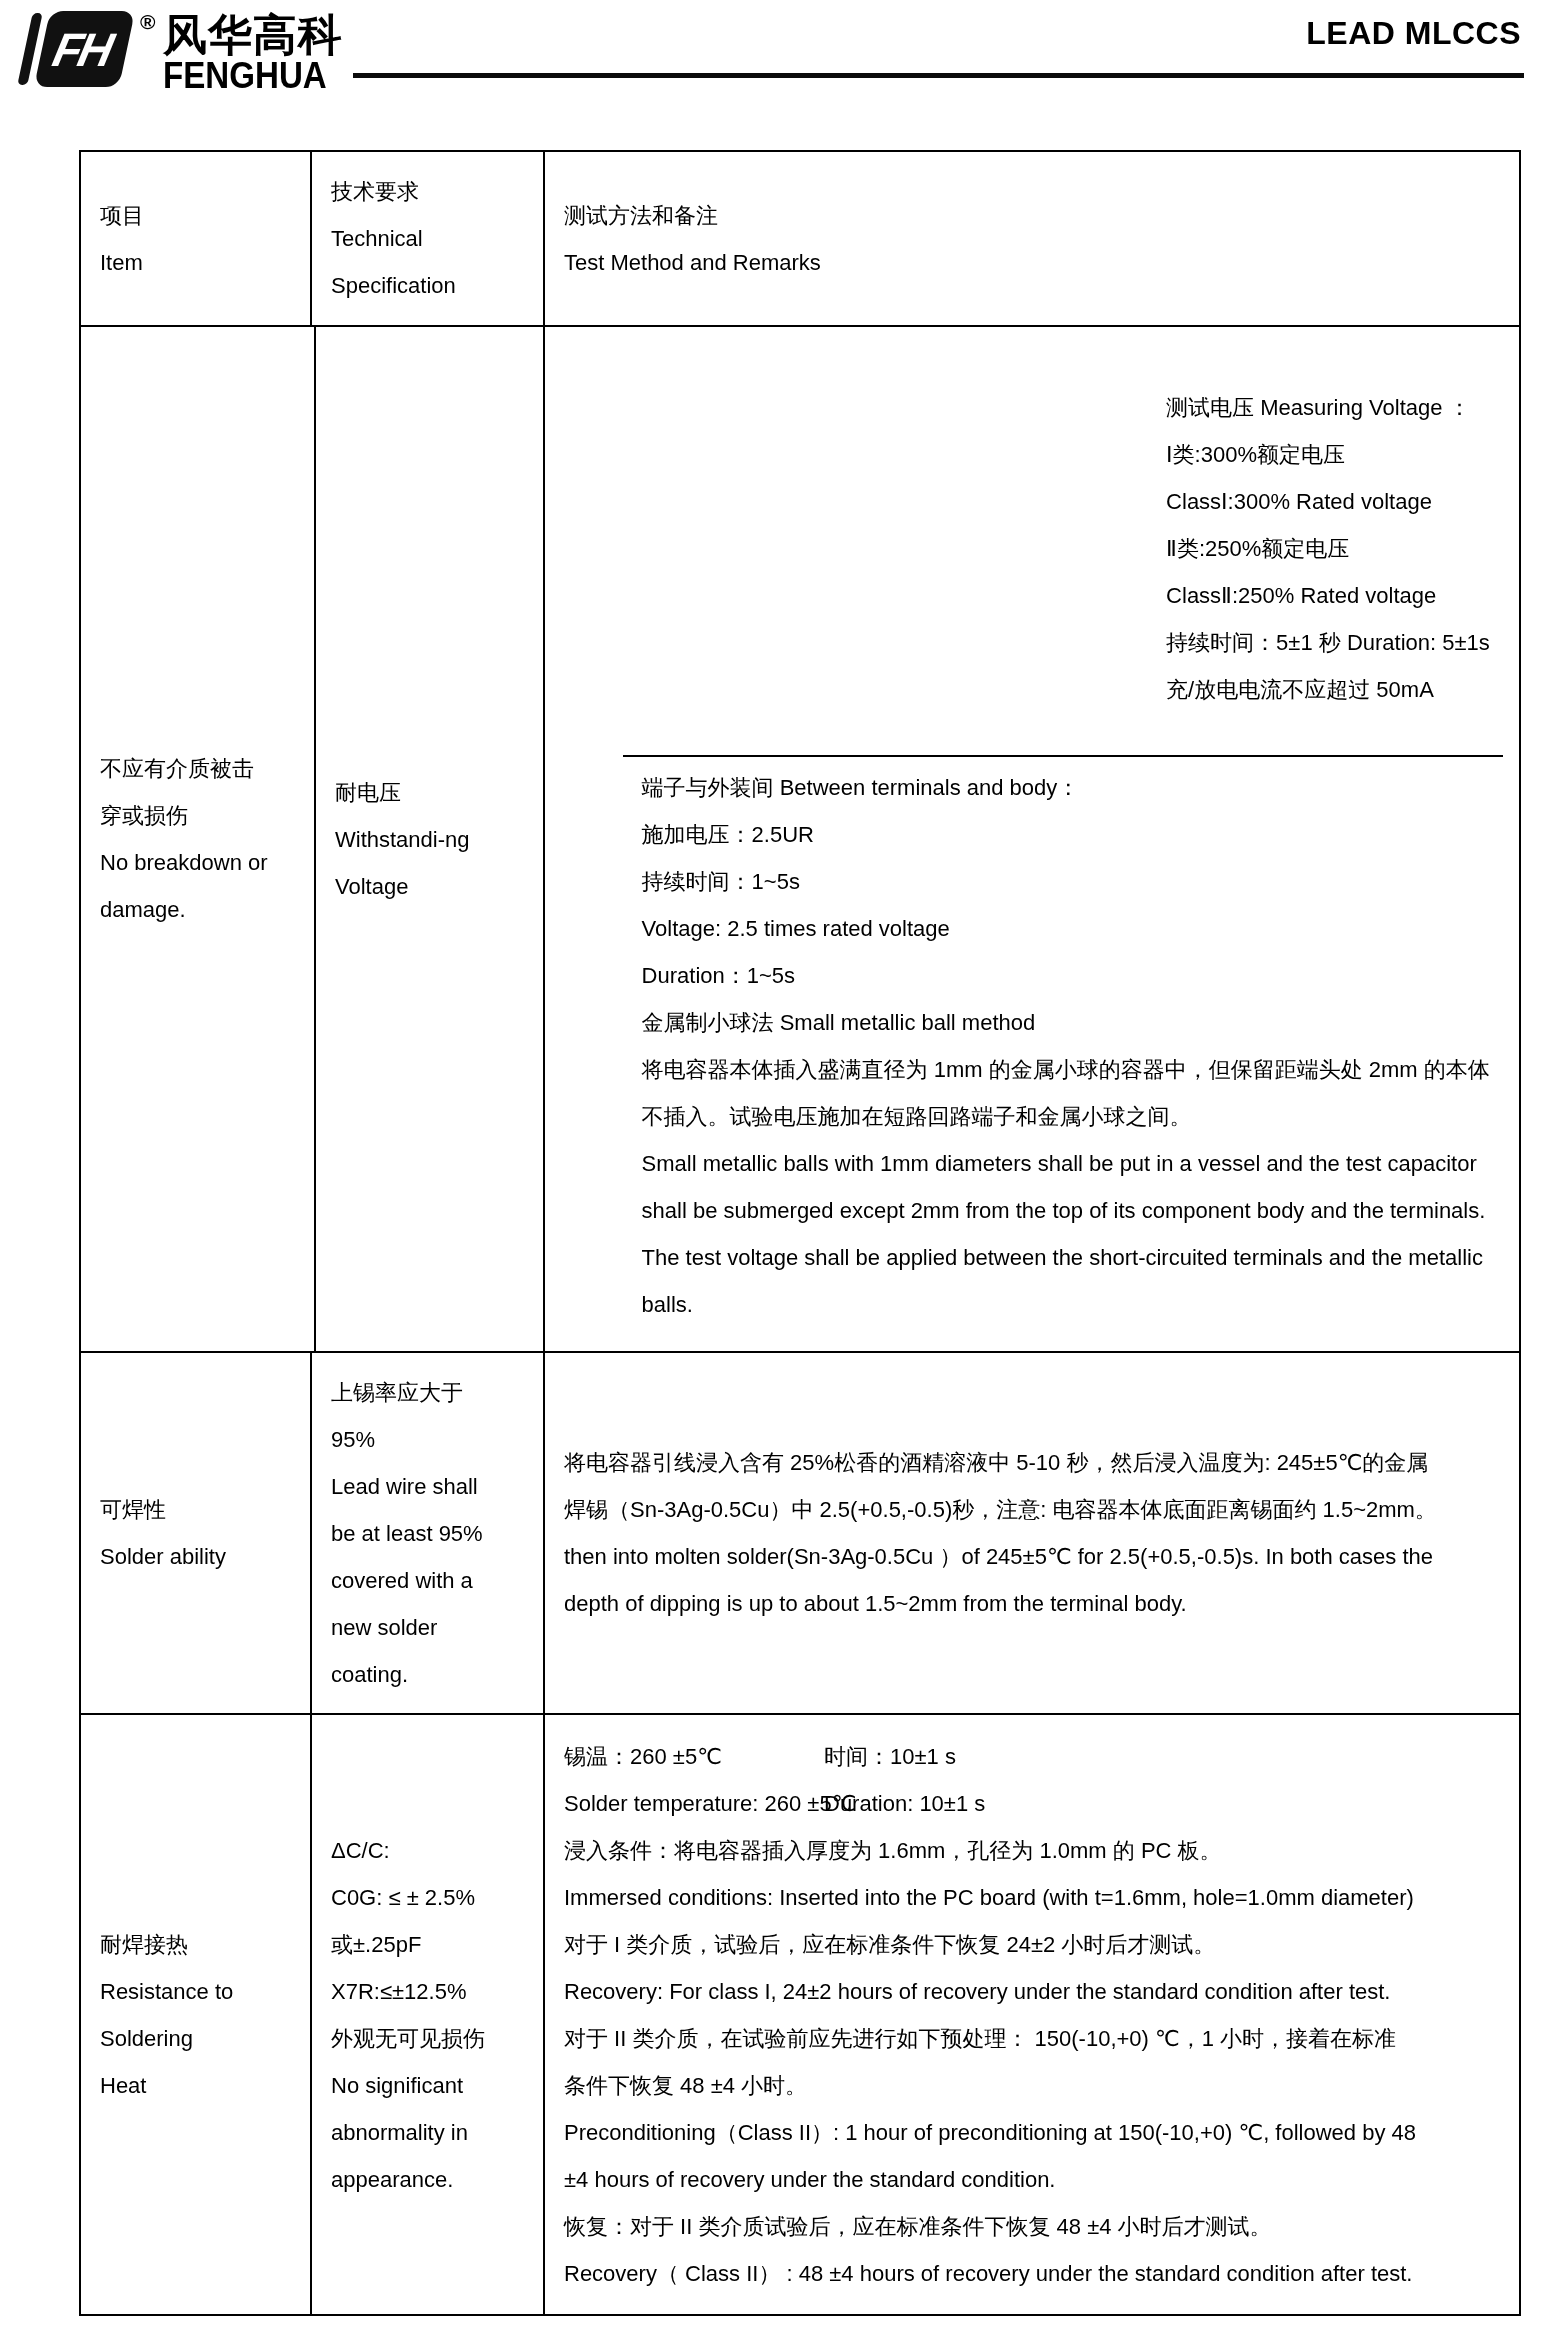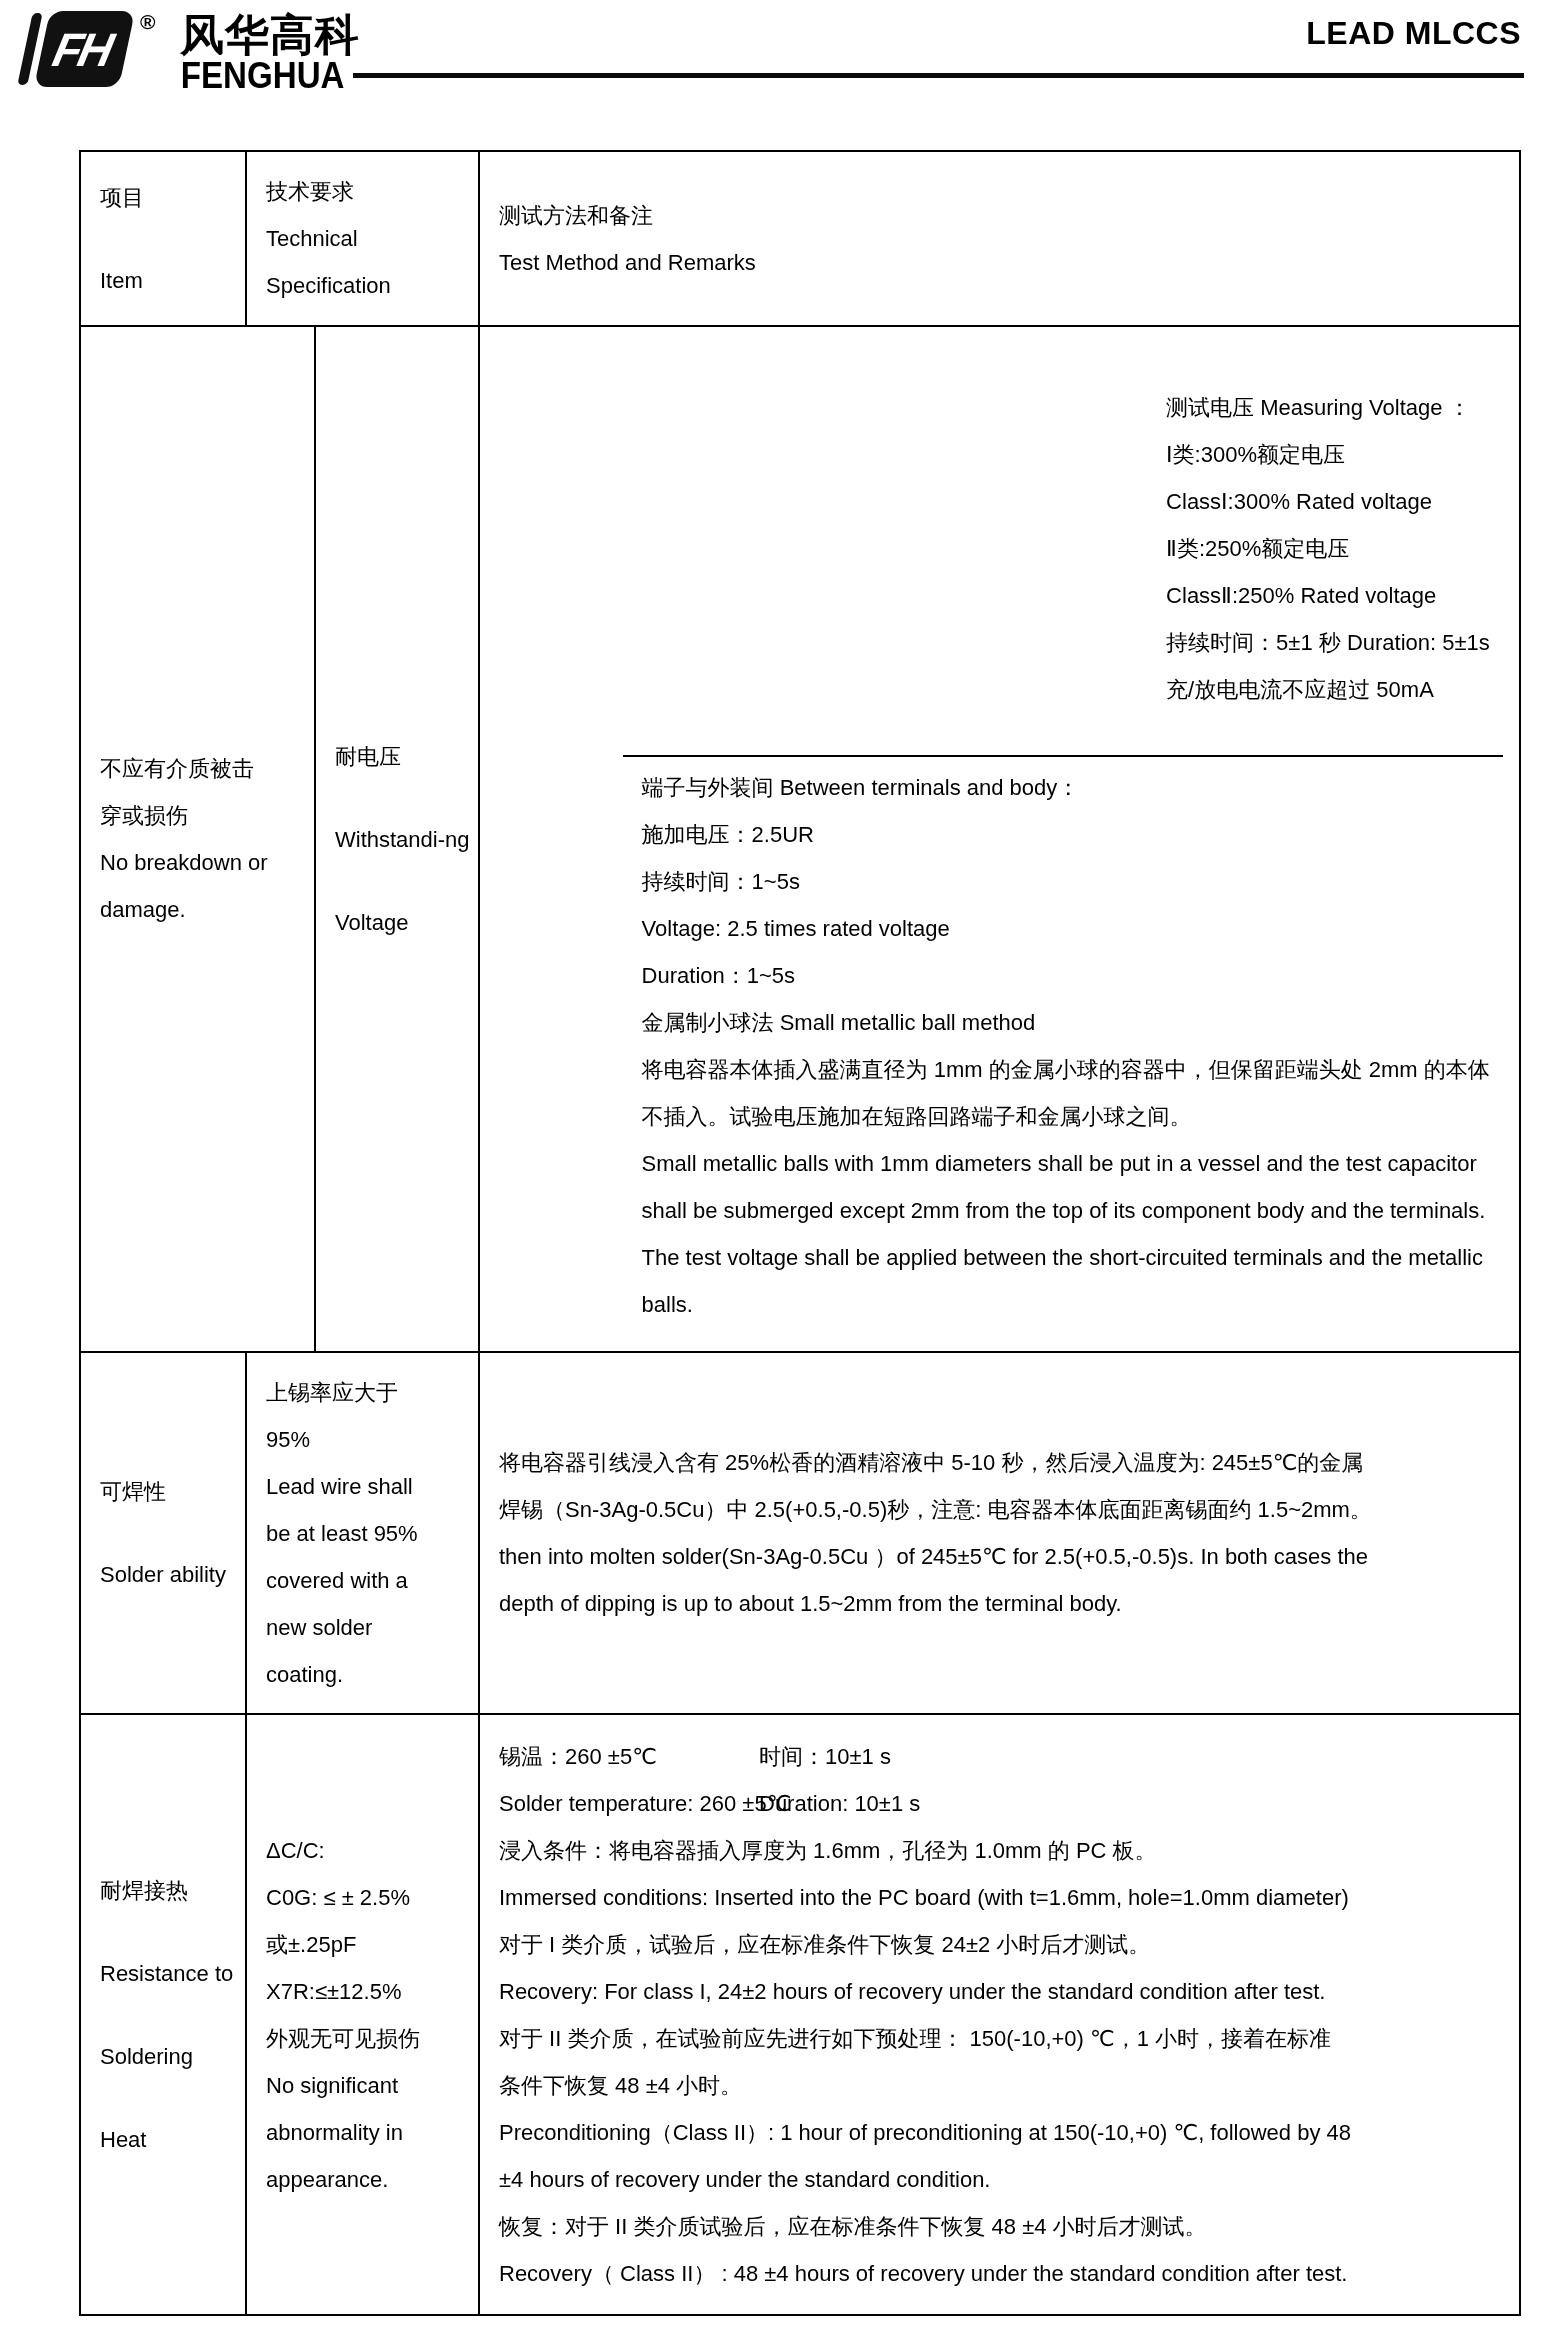--- a/index.html
+++ b/index.html
@@ -9,34 +9,34 @@
   
   .logo { position:absolute; left:21px; top:9.5px; display:flex; align-items:flex-start; }
   .logo-markwrap { position:relative; width:121px; height:81px; }
   .logo-slash { position:absolute; left:3.8px; top:3.8px; width:10.4px; height:72px; background:#111;
                 border-radius:4.7px; transform:skewX(-12deg); }
   .logo-mark { position:absolute; left:21px; top:1.9px; width:85px; height:76px; background:#111;
                border-radius:13.2px; transform:skewX(-12deg); display:flex; align-items:center; justify-content:center; }
   .logo-mark .fh { color:#fff; font-style:italic; font-weight:bold; font-size:47px;
                    font-family:"Liberation Sans",sans-serif; letter-spacing:-3.8px; padding-right:5.7px; }
   .reg { position:absolute; left:119px; top:0px; font-size:21px; font-weight:bold; }
-  .logo-text { margin-left:38px; margin-top:3.8px;text-align:center; }
+  .logo-text { margin-left:21px; margin-top:3.8px; }
   .logo-cn { font-size:44px; font-weight:bold; letter-spacing:0.9px; line-height:44px; }
   .logo-en { font-size:36px; font-weight:600; letter-spacing:0px; line-height:38px; transform:scaleX(.92); transform-origin:left; }
   .doc-title { position:absolute; top:15px; right:42px; font-size:32px; font-weight:bold; letter-spacing:0.5px; }
   .header-rule { position:absolute; left:353px; top:73px; width:1171px; height:4.7px; background:#0b0b0b; }
 
   
   .spec-table { position:absolute; left:79px; top:150px; width:1442px; border:2.8px solid #000; box-sizing:border-box; }
   .trow { display:flex; border-top:2.8px solid #000; box-sizing:border-box; }
   .trow:first-child { border-top:none; }
   .cell { border-left:2.8px solid #000; box-sizing:border-box; overflow:hidden;
           padding:0 13.2px 0 19px; }
   .cell:first-child { border-left:none; }
-  .c1 { width:164px; flex:none;gap:36px; }
+  .c1 { width:229px; flex:none; }
   .c2 { width:233px; flex:none; }
   .c3 { flex:1; }
   .thead { height:173px; }
   .r1 { height:1026px; }
   .r2 { height:362px; }
   .r3 { height:601px; }
   .vcenter { display:flex; flex-direction:column; justify-content:center; }
   .split { padding:16px; display:flex; flex-direction:column;align-items:flex-end; }
   .subcell { box-sizing:border-box; overflow:hidden; padding:0 13.2px 0 19px; }
   .sub-a { height:426px; }

